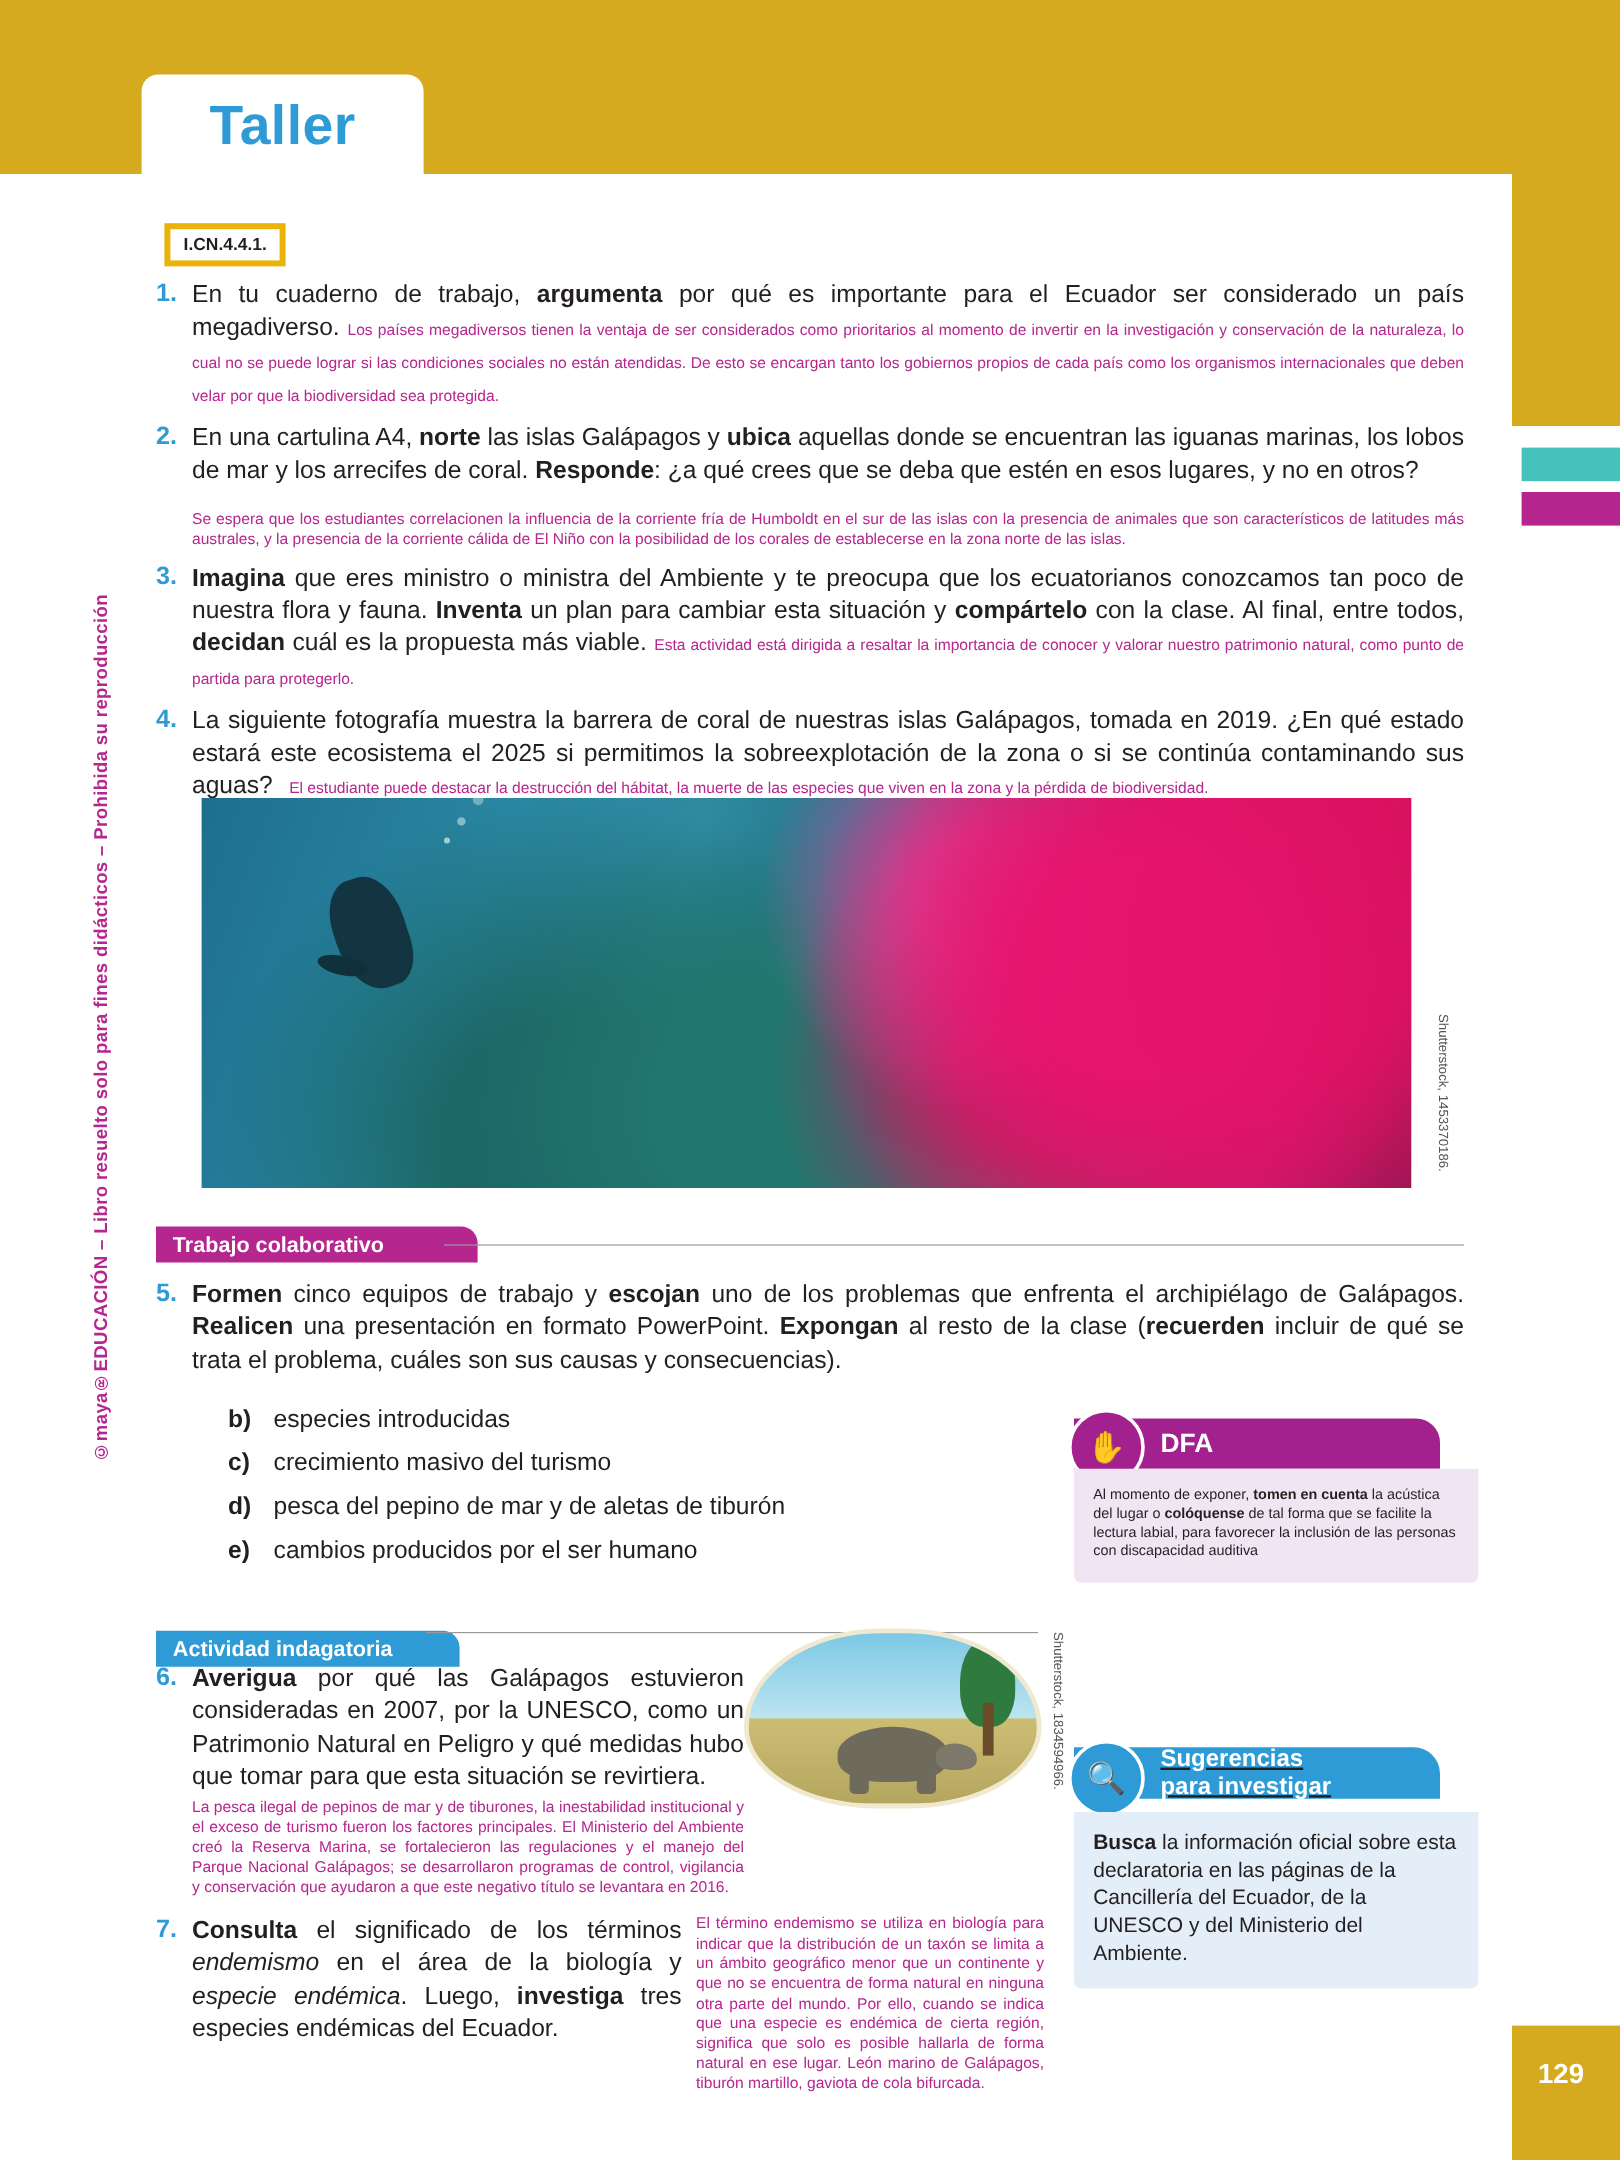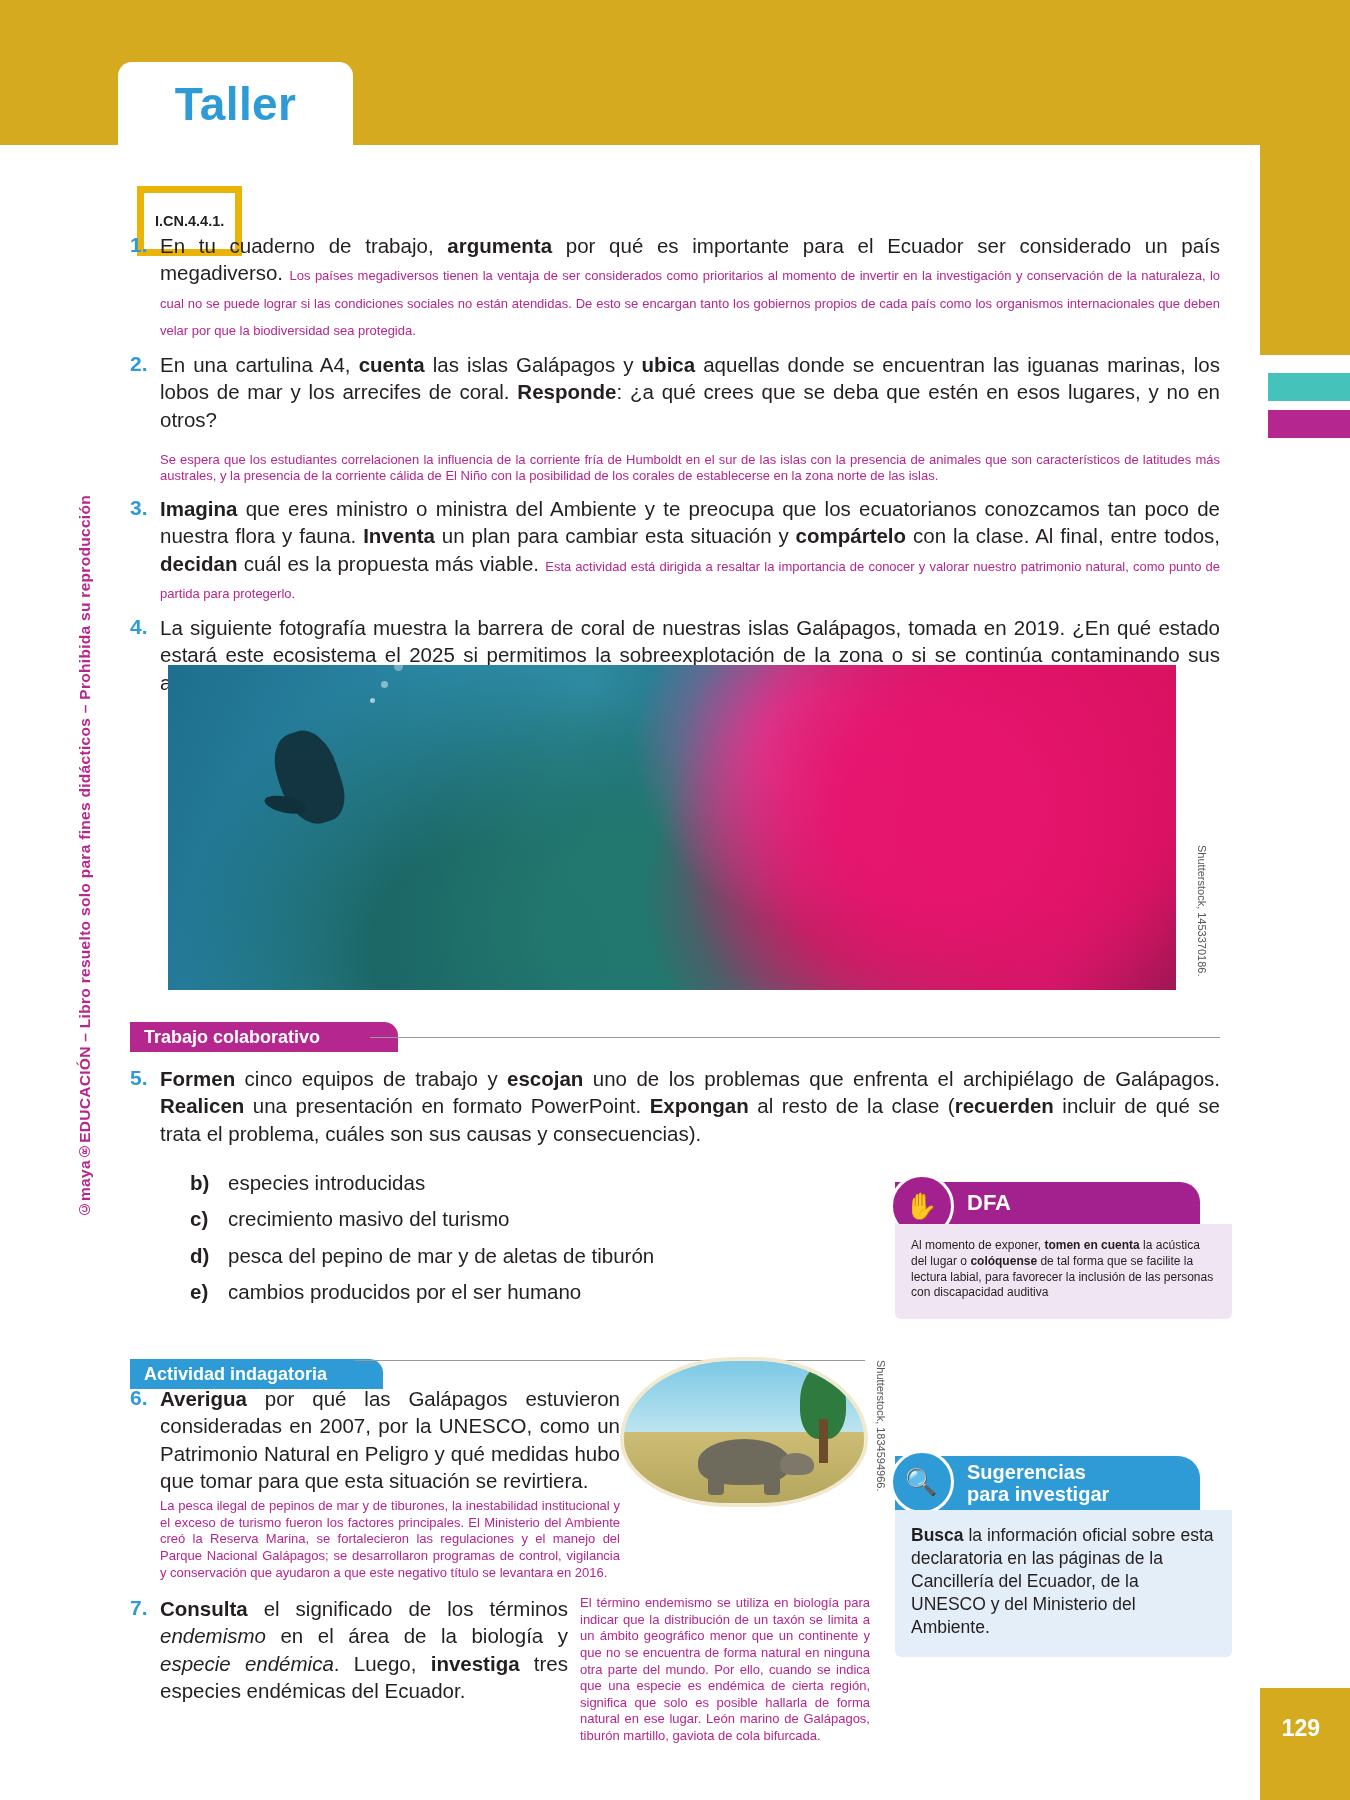--- a/index.html
+++ b/index.html
@@ -47,21 +47,21 @@
   
   .side-text{
     position:absolute;left:76px;top:495px;
     writing-mode:vertical-rl;transform:rotate(180deg);
     color:#b5268e;font-size:15.5px;font-weight:bold;letter-spacing:.3px;
     white-space:nowrap;
   }
   
   .code-box{
     position:absolute;left:137px;top:186px;
-    border:7px solid #eab308;padding:20px 11px;font-size:14.5px;font-weight:bold;
+    border:5px solid #eab308;padding:5px 11px;font-size:14.5px;font-weight:bold;
     background:#fff;
   }
   .content{position:absolute;left:130px;top:232px;width:1090px;}
   .item{display:flex;margin-bottom:7px;}
   .num{
     color:#2e9bd6;font-weight:bold;font-size:21px;width:30px;flex:0 0 30px;
     padding-top:1px;
   }
   .txt{font-size:20.5px;line-height:1.33;text-align:justify;flex:1;}
   .txt b{font-weight:bold;}
@@ -123,22 +123,22 @@
     background:#a3218e;border:3px solid #fff;display:flex;align-items:center;justify-content:center;
     color:#fff;font-size:26px;
   }
   .dfa-body{
     position:absolute;left:895px;top:1224px;width:305px;
     background:#f0e6f3;padding:14px 16px 18px;font-size:12px;line-height:1.32;
     border-radius:0 0 6px 6px;
   }
   
   .sug-head{
-    position:absolute;left:895px;top:1456px;width:305px;height:54px;
-    background:#2e9bd6;border-radius:0 22px 0 0;display:flex;align-items:center;
+    position:absolute;left:895px;top:1456px;width:305px;height:43px;
+    background:#2e9bd6;border-radius:0 22px 0 0;display:flex;align-items:center;text-decoration:underline;
   }
   .sug-head .title{color:#fff;font-size:20px;font-weight:bold;margin-left:72px;line-height:1.12;}
   .sug-circle{
     position:absolute;left:890px;top:1450px;width:58px;height:58px;border-radius:50%;
     background:#2e9bd6;border:3px solid #fff;display:flex;align-items:center;justify-content:center;
     color:#fff;font-size:26px;
   }
   .sug-body{
     position:absolute;left:895px;top:1510px;width:305px;
     background:#e3eef8;padding:14px 16px 18px;font-size:17.5px;line-height:1.32;
@@ -193,21 +193,21 @@
     <div class="num">1.</div>
     <div class="txt">
       <span>En tu cuaderno de trabajo, <b>argumenta</b> por qué es importante para el Ecuador ser considerado un país megadiverso.</span>
       <span class="ans inline">Los países megadiversos tienen la ventaja de ser considerados como prioritarios al momento de invertir en la investigación y conservación de la naturaleza, lo cual no se puede lograr si las condiciones sociales no están atendidas. De esto se encargan tanto los gobiernos propios de cada país como los organismos internacionales que deben velar por que la biodiversidad sea protegida.</span>
     </div>
   </div>
 
   <div class="item" style="margin-bottom:10px;">
     <div class="num">2.</div>
     <div class="txt">
-      <span>En una cartulina A4, <b>cuenta</b> las islas Galápagos y <b>ubica</b> aquellas donde se encuentran las iguanas marinas, los lobos de mar y los arrecifes de coral. <b>Responde</b>: ¿a qué crees que se deba que estén en esos lugares, y no en otros?</span>
+      <span>En una cartulina A4, <b>norte</b> las islas Galápagos y <b>ubica</b> aquellas donde se encuentran las iguanas marinas, los lobos de mar y los arrecifes de coral. <b>Responde</b>: ¿a qué crees que se deba que estén en esos lugares, y no en otros?</span>
       <div class="ans" style="margin-top:19px;">Se espera que los estudiantes correlacionen la influencia de la corriente fría de Humboldt en el sur de las islas con la presencia de animales que son característicos de latitudes más australes, y la presencia de la corriente cálida de El Niño con la posibilidad de los corales de establecerse en la zona norte de las islas.</div>
     </div>
   </div>
 
   <div class="item" style="margin-bottom:10px;">
     <div class="num">3.</div>
     <div class="txt">
       <span><b>Imagina</b> que eres ministro o ministra del Ambiente y te preocupa que los ecuatorianos conozcamos tan poco de nuestra flora y fauna. <b>Inventa</b> un plan para cambiar esta situación y <b>compártelo</b> con la clase. Al final, entre todos, <b>decidan</b> cuál es la propuesta más viable.</span>
       <span class="ans inline">Esta actividad está dirigida a resaltar la importancia de conocer y valorar nuestro patrimonio natural, como punto de partida para protegerlo.</span>
     </div>

